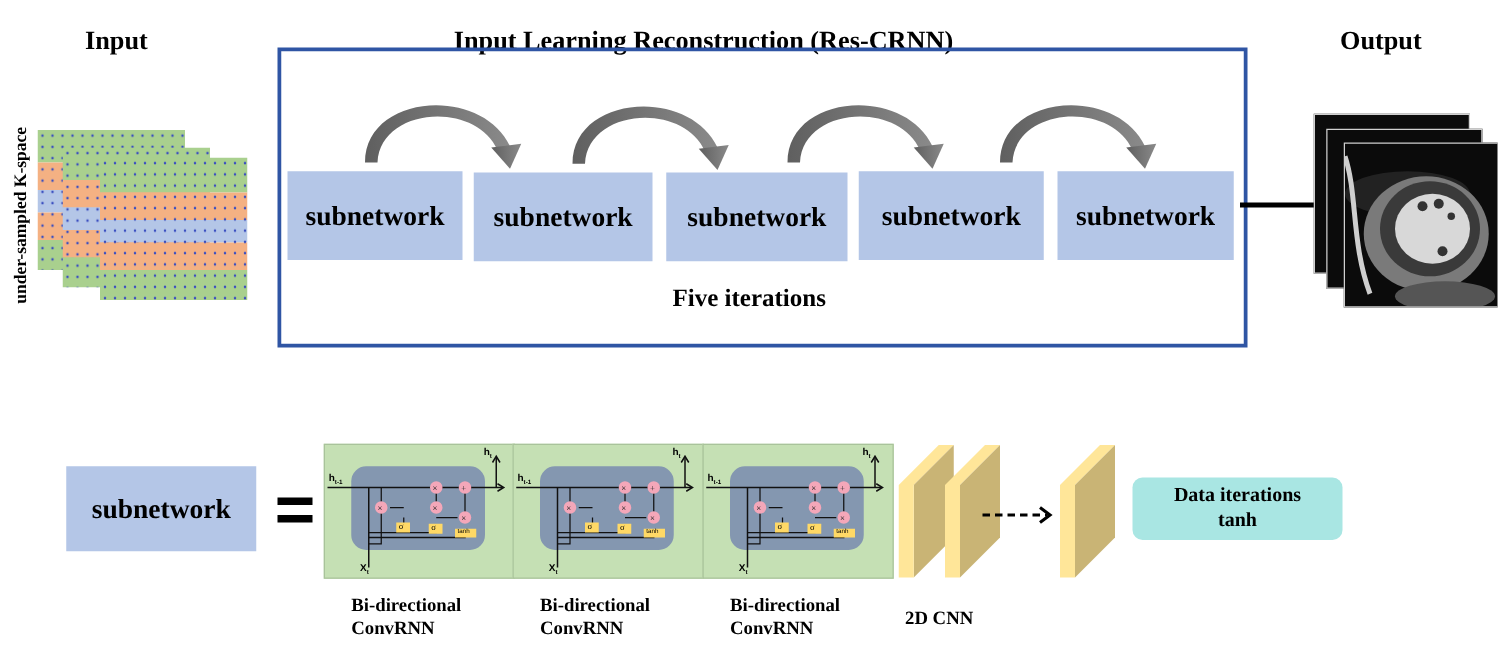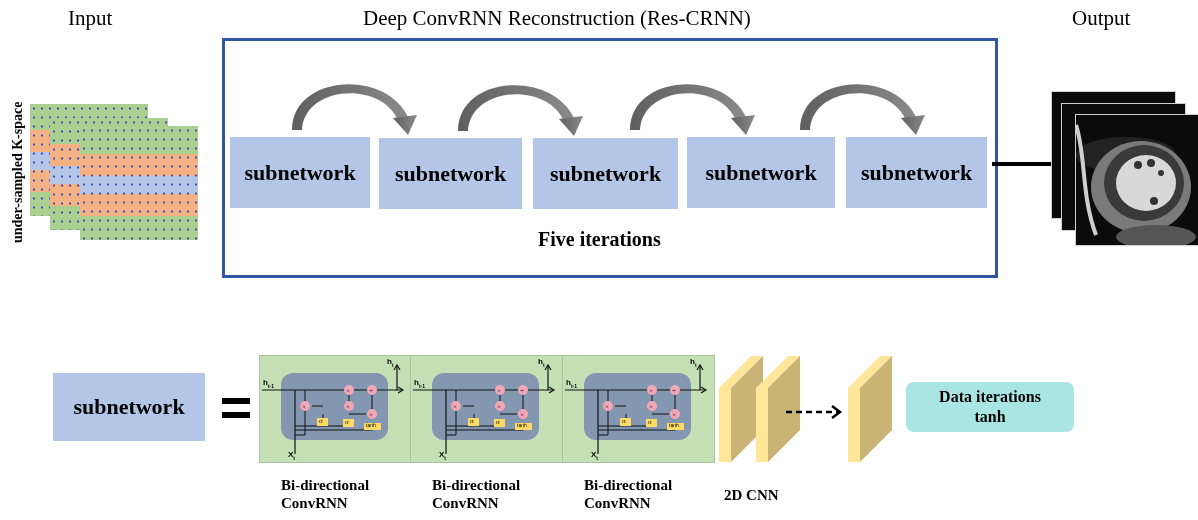--- a/index.html
+++ b/index.html
@@ -1,18 +1,18 @@
 <!DOCTYPE html>
 <html><head>
 <meta charset="utf-8">
 <style>
   html, body { margin:0; padding:0; background:#ffffff; }
   body { width:1198px; height:520px; position:relative; overflow:hidden;
          font-family:"Liberation Serif", "DejaVu Serif", serif; color:#000; }
-  .hdr { position:absolute; font-weight:normal; font-size:21px; top:6px; white-space:nowrap; }
+  .hdr { position:absolute; font-weight:bold; font-size:21px; top:20px; white-space:nowrap; }
   .vlabel { position:absolute; left:-52px; top:165px; width:140px; transform:rotate(-90deg);
             font-weight:bold; font-size:14px; text-align:center; white-space:nowrap; }
   .kslice { position:absolute; width:118px; height:112px; overflow:hidden; }
   .kslice .band { position:absolute; left:0; right:0; }
   .dots { position:absolute; inset:0;
           background-image: radial-gradient(circle, #3b4fc0 0.9px, transparent 1.3px);
           background-size:8px 9px; }
   .frame { position:absolute; left:222px; top:38px; width:770px; height:234px;
            border:3px solid #2f55a4; }
   .sub { position:absolute; background:#b4c6e7; display:flex; align-items:center;
@@ -25,21 +25,21 @@
                 background:#8497b0; border-radius:12px; }
   .cnn-label { position:absolute; font-weight:bold; font-size:15px; line-height:18px; white-space:nowrap; }
   .dcl { position:absolute; left:906px; top:382px; width:168px; height:50px; background:#a9e6e3;
          border-radius:8px; display:flex; align-items:center; justify-content:center; text-align:center;
          font-weight:bold; font-size:16px; line-height:20px; }
 </style>
 </head>
 <body>
 
 <div class="hdr" style="left:68px;">Input</div>
-<div class="hdr" style="left:363px;">Deep ConvRNN Reconstruction (Res-CRNN)</div>
+<div class="hdr" style="left:363px;">Input Learning Reconstruction (Res-CRNN)</div>
 <div class="hdr" style="left:1072px;">Output</div>
 
 <div class="vlabel">under-sampled K-space</div>
 <div>
   <div class="kslice" style="left:30px;top:104px;">
     <div class="band" style="top:0;height:26px;background:#a9d08e"></div>
     <div class="band" style="top:26px;height:22px;background:#f4b183"></div>
     <div class="band" style="top:48px;height:18px;background:#b4c6e7"></div>
     <div class="band" style="top:66px;height:22px;background:#f4b183"></div>
     <div class="band" style="top:88px;height:24px;background:#a9d08e"></div>

